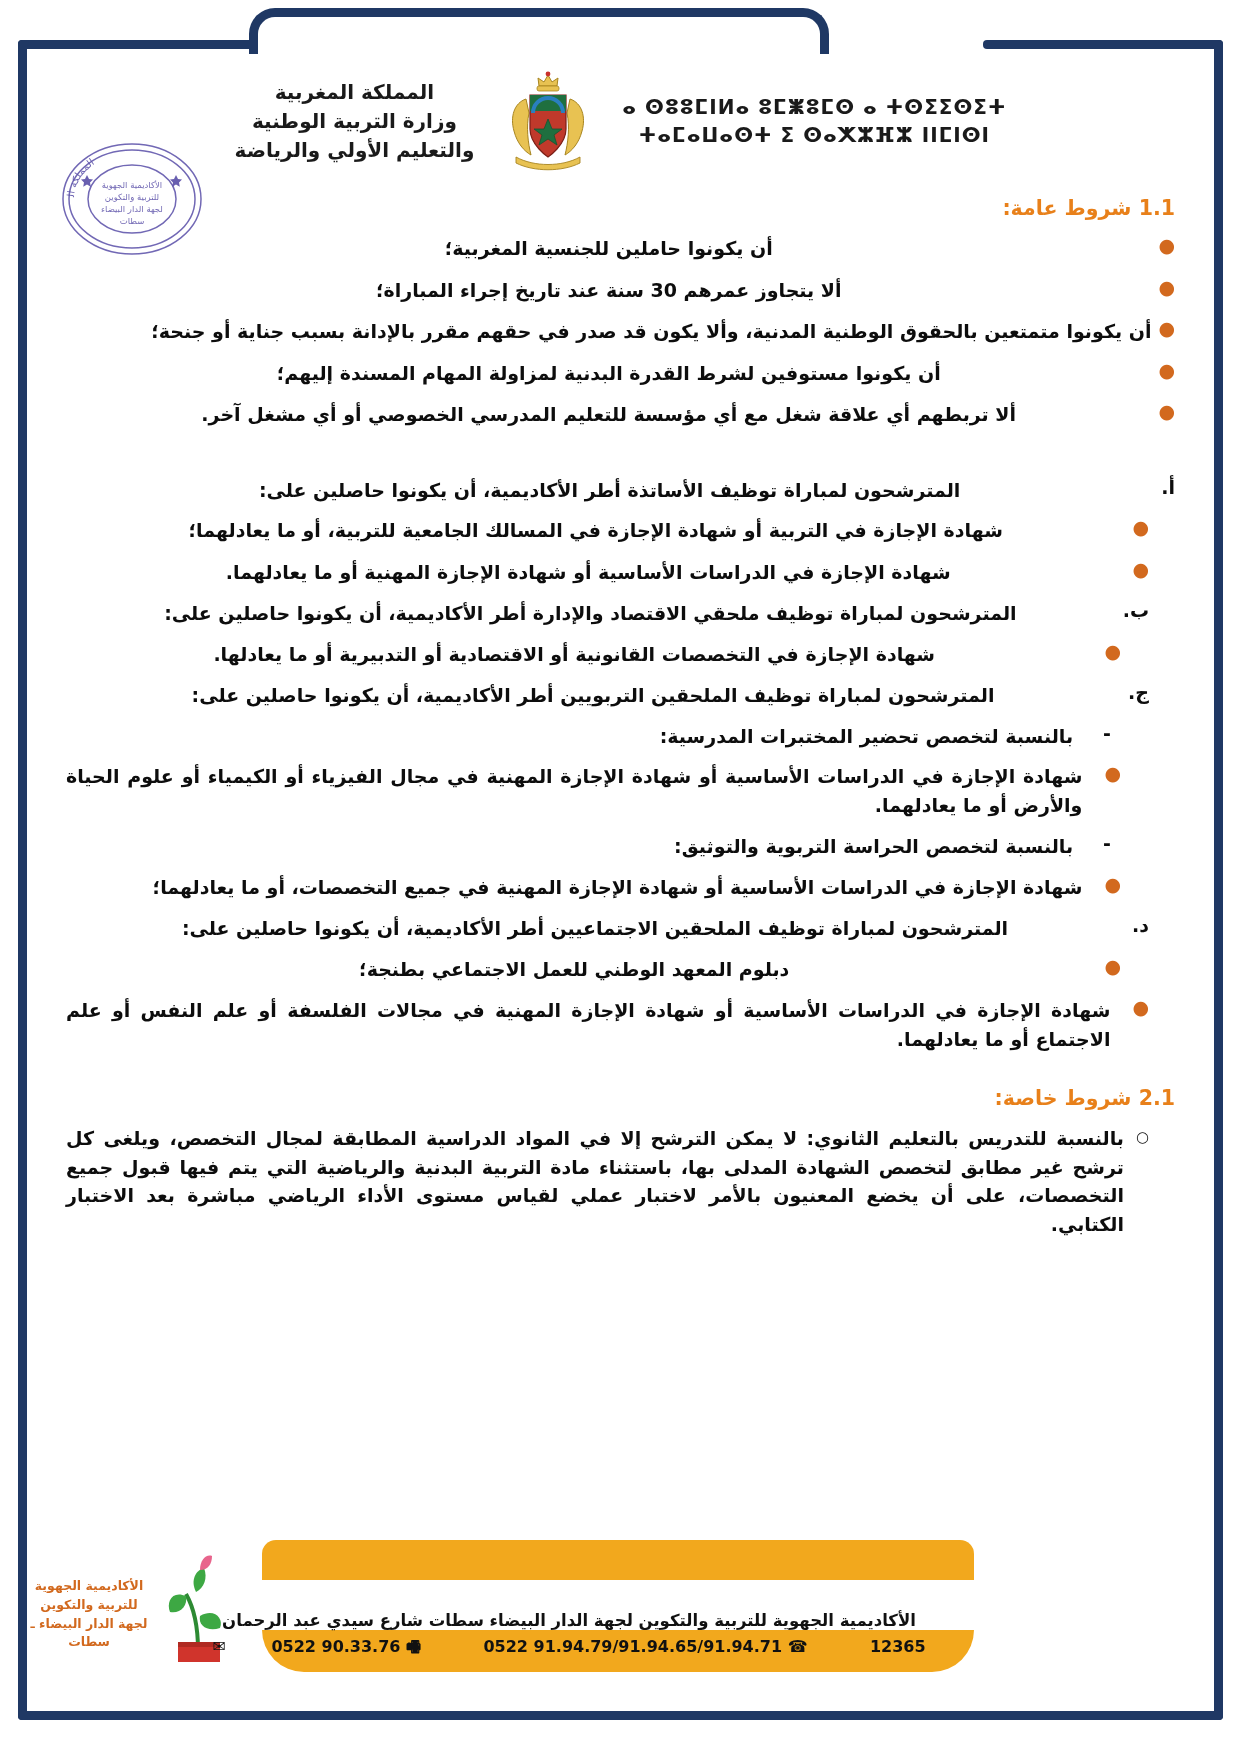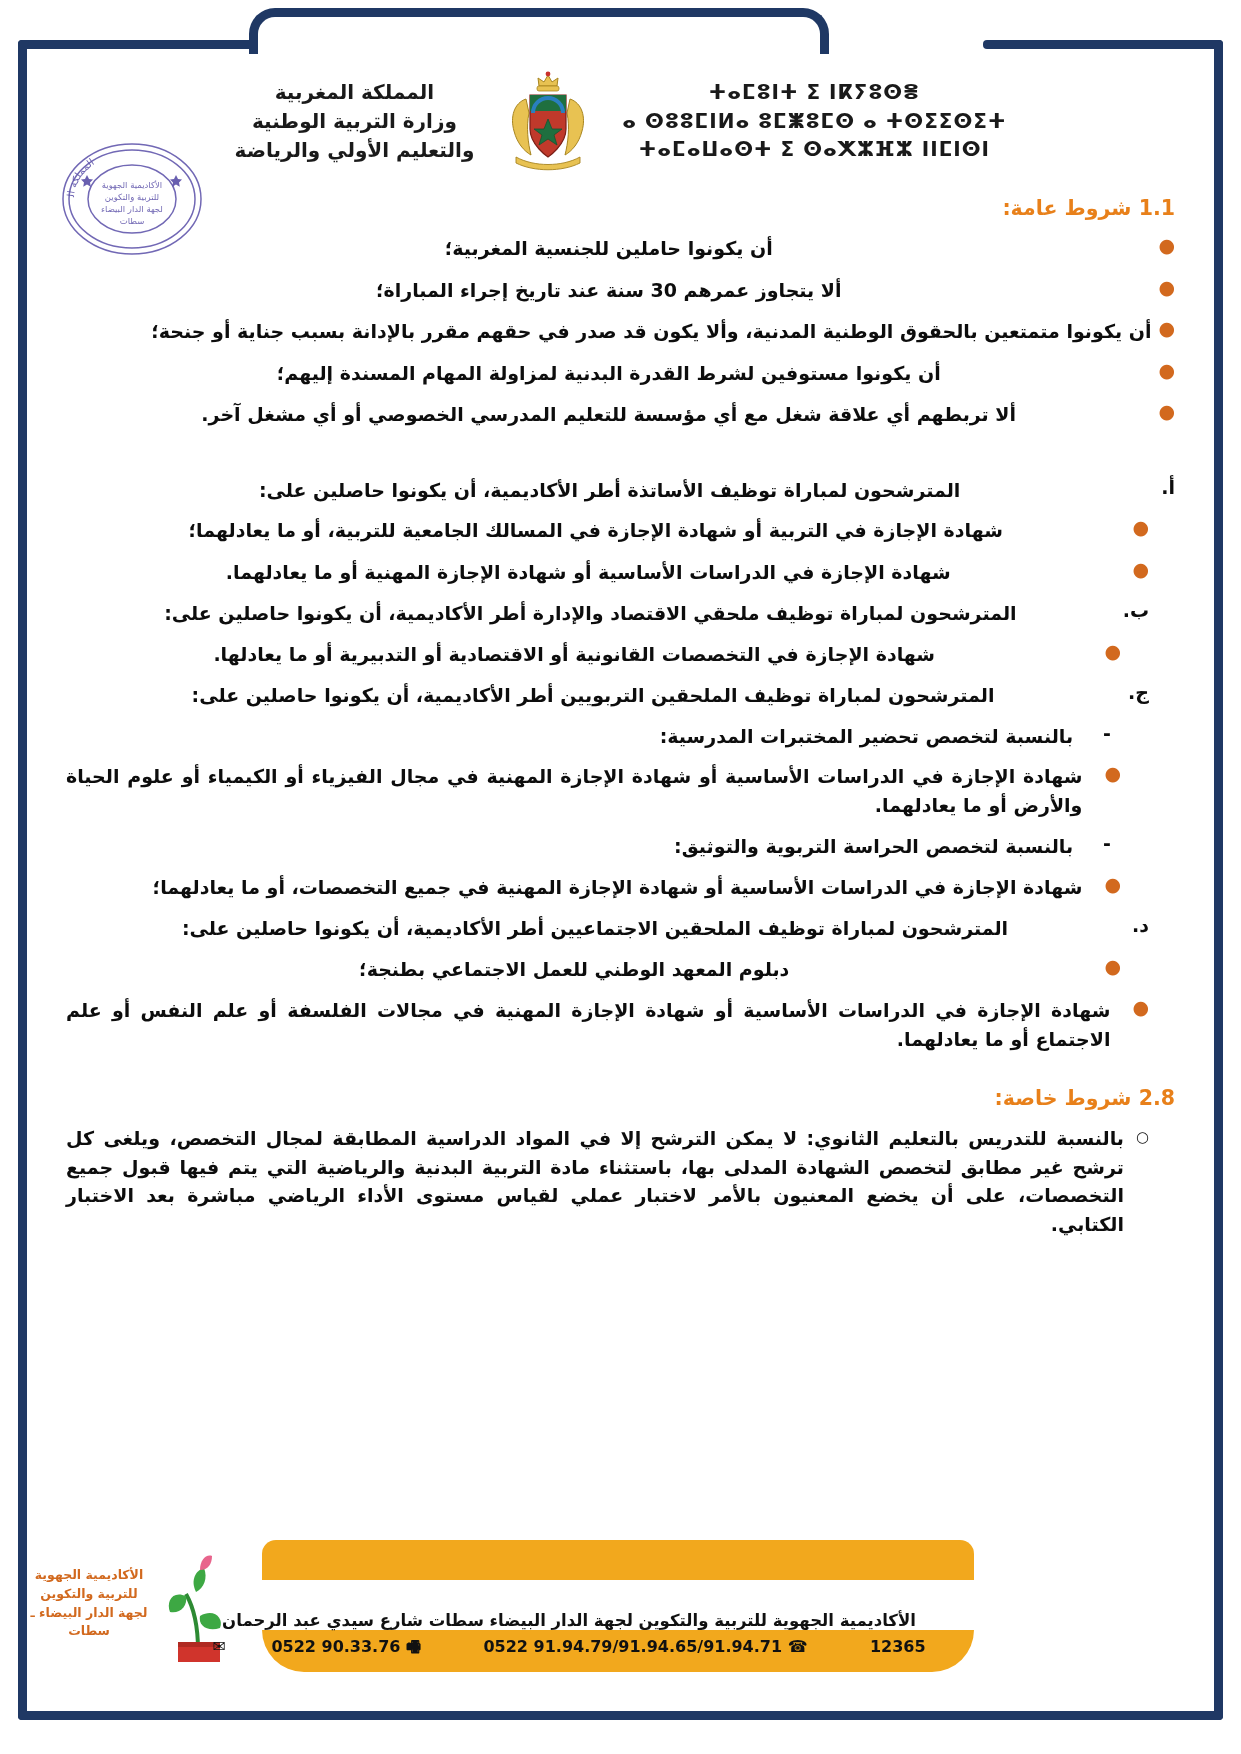--- a/index.html
+++ b/index.html
@@ -127,40 +127,39 @@
   .foot-text{
     position:absolute;left:0;bottom:46px;width:1138px;
     text-align:center;font-family:"DejaVu Sans", sans-serif;
     font-size:16.5px;font-weight:bold;color:#111;line-height:1.6;
     z-index:5;
   }
   .foot-line2{direction:rtl;font-size:16px;}
   .ltrnum{direction:ltr;unicode-bidi:embed;margin-left:40px;}
   .logo-plant{position:absolute;left:150px;bottom:44px;width:96px;height:116px;}
   .logo-caption{
-    position:absolute;left:14px;bottom:65px;width:150px;text-align:center;
+    position:absolute;left:14px;bottom:54px;width:150px;text-align:center;
     font-family:"DejaVu Sans", sans-serif;font-size:12.5px;font-weight:bold;
     color:#d2691e;line-height:1.5;
   }
 </style>
 </head>
 <body>
 
 <div class="frame-left"></div>
 <div class="frame-right"></div>
 <div class="frame-bottom"></div>
 <div class="frame-top-l"></div>
 <div class="frame-top-r"></div>
 <div class="frame-tab"></div>
 <div class="frame-tab-fill"></div>
 
 <div class="header">
 
   <div class="tifinagh">
-    <div>ⵜⴰⵎⵓⵏⵜ ⵉ ⵏⴽⵢⵓⵙⴻ</div>
     <div>ⴰ ⵙⵓⵓⵎⵏⵍⴰ ⵓⵎⵥⵓⵎⵙ ⴰ ⵜⵙⵉⵉⵙⵉⵜ</div>
     <div>ⵜⴰⵎⴰⵡⴰⵙⵜ ⵉ ⵙⴰⵅⵣⴼⵣ ⵏⵏⵎⵏⵙⵏ</div>
   </div>
 
   <svg class="coat" viewBox="0 0 96 104">
 
     <path d="M48 6 L52 13 L58 9 L57 17 L39 17 L38 9 L44 13 Z" fill="#e8c252" stroke="#a8851f" stroke-width="1"></path>
     <circle cx="48" cy="5" r="2.4" fill="#c9302c"></circle>
     <rect x="37" y="17" width="22" height="5" rx="2" fill="#e8c252" stroke="#a8851f" stroke-width="0.8"></rect>
 
@@ -288,21 +287,21 @@
     <span class="txt">دبلوم المعهد الوطني للعمل الاجتماعي بطنجة؛</span>
   </div>
   <div class="bl indent1">
     <span class="dot wide">●</span>
     <span class="txt jf">شهادة الإجازة في الدراسات الأساسية أو شهادة الإجازة المهنية في مجالات الفلسفة أو علم النفس أو علم الاجتماع أو ما يعادلهما.</span>
   </div>
 
   <div class="gap-md"></div>
 
   <div class="sec-head">
-    <span class="num">2.8</span>
+    <span class="num">2.1</span>
     <span>شروط خاصة:</span>
   </div>
 
   <div class="bl indent1">
     <span class="hollow">○</span>
     <span class="txt jf">بالنسبة للتدريس بالتعليم الثانوي: لا يمكن الترشح إلا في المواد الدراسية المطابقة لمجال التخصص، ويلغى كل ترشح غير مطابق لتخصص الشهادة المدلى بها، باستثناء مادة التربية البدنية والرياضية التي يتم فيها قبول جميع التخصصات، على أن يخضع المعنيون بالأمر لاختبار عملي لقياس مستوى الأداء الرياضي مباشرة بعد الاختبار الكتابي.</span>
   </div>
 
 </div>
 

